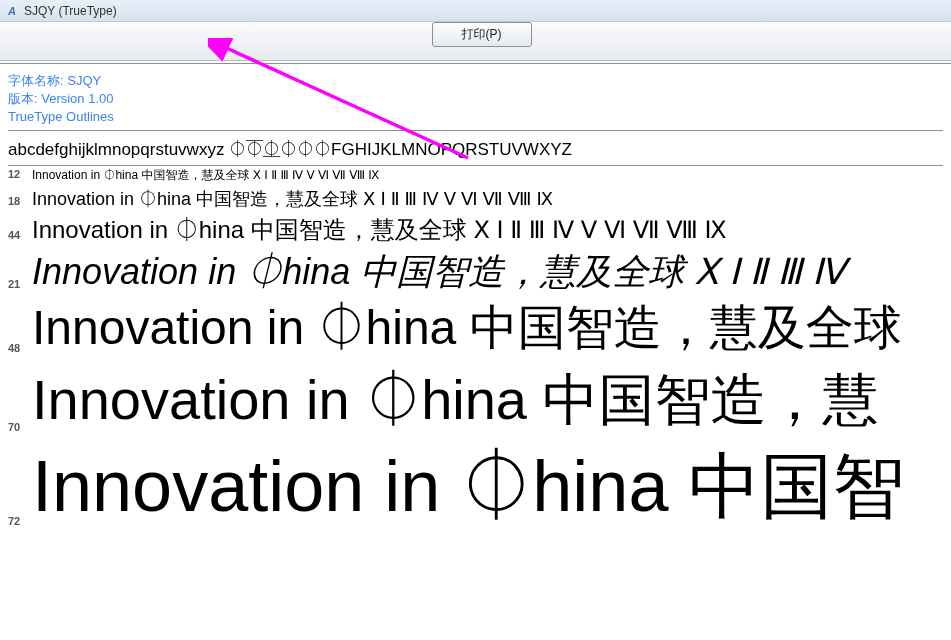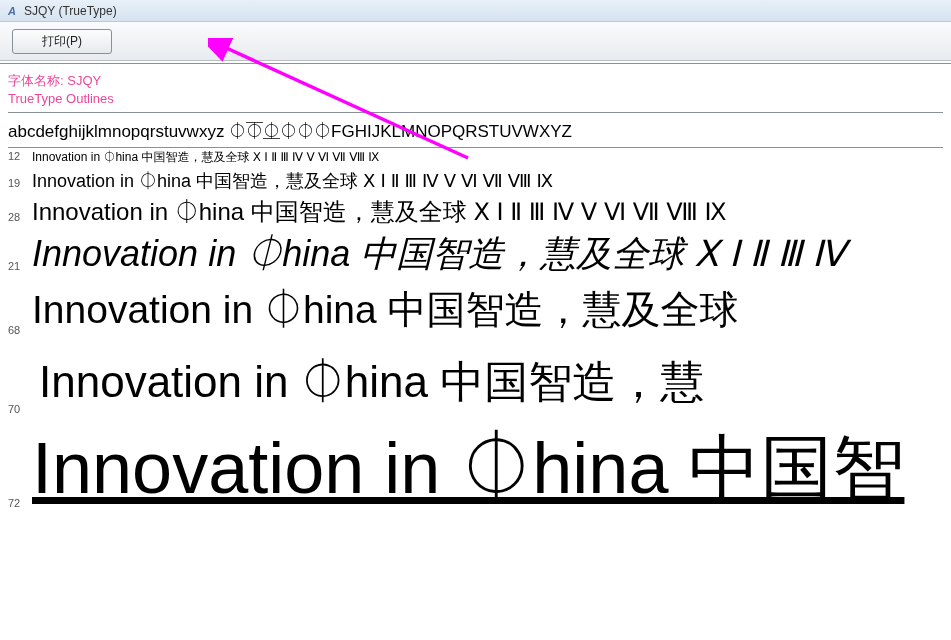--- a/index.html
+++ b/index.html
@@ -32,20 +32,21 @@
       font-size: 11px;
     }
     .toolbar {
       background: linear-gradient(to bottom, #fafbfc, #e8ebef);
       height: 39px;
       display: flex;
       align-items: center;
       padding-left: 12px;
       border-bottom: 1px solid #b8bec6;
       gap: 14px;
+      flex-direction: column;
     }
     .btn {
       height: 25px;
       min-width: 100px;
       padding: 0 14px;
       background: linear-gradient(to bottom, #fdfdfd, #e6e9ed);
       border: 1px solid #8a9098;
       border-radius: 3px;
       font-size: 12px;
       cursor: pointer;
@@ -61,21 +62,21 @@
       display: inline-block;
       background: linear-gradient(135deg, #f5cb4a 0%, #f5cb4a 50%, #5eb6e4 50%, #5eb6e4 100%);
       clip-path: polygon(50% 0%, 100% 15%, 100% 55%, 50% 100%, 0% 55%, 0% 15%);
     }
     .content {
       padding: 6px 8px 0 8px;
     }
     .meta-line {
       font-size: 13px;
       line-height: 18px;
-      color: #ec4899;
+      color: #3b82f6;
     }
     .char-preview {
       margin-top: 8px;
       font-size: 17px;
       line-height: 22px;
       color: #000;
       white-space: nowrap;
       overflow: hidden;
     }
     .divider {
@@ -91,20 +92,21 @@
       overflow: hidden;
       margin-bottom: 4px;
     }
     .sample-size-label {
       font-size: 11px;
       color: #555;
       width: 24px;
       flex-shrink: 0;
       align-self: flex-end;
       padding-bottom: 4px;
+      font-weight: bold;
     }
     .sample-text {
       white-space: nowrap;
     }
     .arrow-annotation {
       position: absolute;
       top: 38px;
       left: 208px;
       pointer-events: none;
       z-index: 100;
@@ -125,56 +127,57 @@
 <div class="toolbar">
   <button class="btn">
     <span>打印(P)</span>
   </button>
 </div>
 
 <hr class="divider">
 
 <div class="content">
   <div class="meta-line">字体名称: SJQY</div>
+  <div class="meta-line">版本: Version 1.00</div>
   <div class="meta-line">TrueType Outlines</div>
 
   <hr class="divider" style="margin-top:4px">
 
   <div class="char-preview">abcdefghijklmnopqrstuvwxyz ⏀⏁⏂⏀⏀⏀FGHIJKLMNOPQRSTUVWXYZ</div>
 
   <hr class="divider" style="margin-top:4px">
 
   <div id="samples-container">
       <div class="sample-row">
         <div class="sample-size-label">12</div>
         <div class="sample-text" style="font-size: 12px; line-height: 15px;">Innovation in ⏀hina 中国智造，慧及全球 Ⅹ Ⅰ Ⅱ Ⅲ Ⅳ Ⅴ Ⅵ Ⅶ Ⅷ Ⅸ</div>
       </div>
       <div class="sample-row">
-        <div class="sample-size-label">19</div>
+        <div class="sample-size-label">18</div>
         <div class="sample-text" style="font-size: 18px; line-height: 22.5px;">Innovation in ⏀hina 中国智造，慧及全球 Ⅹ Ⅰ Ⅱ Ⅲ Ⅳ Ⅴ Ⅵ Ⅶ Ⅷ Ⅸ</div>
       </div>
       <div class="sample-row">
-        <div class="sample-size-label">28</div>
+        <div class="sample-size-label">44</div>
         <div class="sample-text" style="font-size: 24px; line-height: 30px;">Innovation in ⏀hina 中国智造，慧及全球 Ⅹ Ⅰ Ⅱ Ⅲ Ⅳ Ⅴ Ⅵ Ⅶ Ⅷ Ⅸ</div>
       </div>
       <div class="sample-row">
         <div class="sample-size-label">21</div>
         <div class="sample-text" style="font-size: 36px; line-height: 45px; font-style: italic;">Innovation in ⏀hina 中国智造，慧及全球 Ⅹ Ⅰ Ⅱ Ⅲ Ⅳ</div>
       </div>
       <div class="sample-row">
-        <div class="sample-size-label">68</div>
-        <div class="sample-text" style="font-size: 39px; line-height: 60px;">Innovation in ⏀hina 中国智造，慧及全球</div>
+        <div class="sample-size-label">48</div>
+        <div class="sample-text" style="font-size: 48px; line-height: 60px;">Innovation in ⏀hina 中国智造，慧及全球</div>
       </div>
       <div class="sample-row">
         <div class="sample-size-label">70</div>
-        <div class="sample-text" style="font-size: 44px; line-height: 75px; margin-left: 7px;">Innovation in ⏀hina 中国智造，慧</div>
+        <div class="sample-text" style="font-size: 56px; line-height: 75px;">Innovation in ⏀hina 中国智造，慧</div>
       </div>
       <div class="sample-row">
         <div class="sample-size-label">72</div>
-        <div class="sample-text" style="font-size: 72px; line-height: 90px; text-decoration: underline;">Innovation in ⏀hina 中国智</div>
+        <div class="sample-text" style="font-size: 72px; line-height: 90px;">Innovation in ⏀hina 中国智</div>
       </div>
     </div>
 </div>
 
 <div class="arrow-annotation">
   <svg width="300" height="130">
     <defs>
       <marker id="arrowhead" markerWidth="10" markerHeight="8" refX="2" refY="4" orient="auto">
         <polygon points="0 0, 10 4, 0 8" fill="#ff00ff"></polygon>
       </marker>

